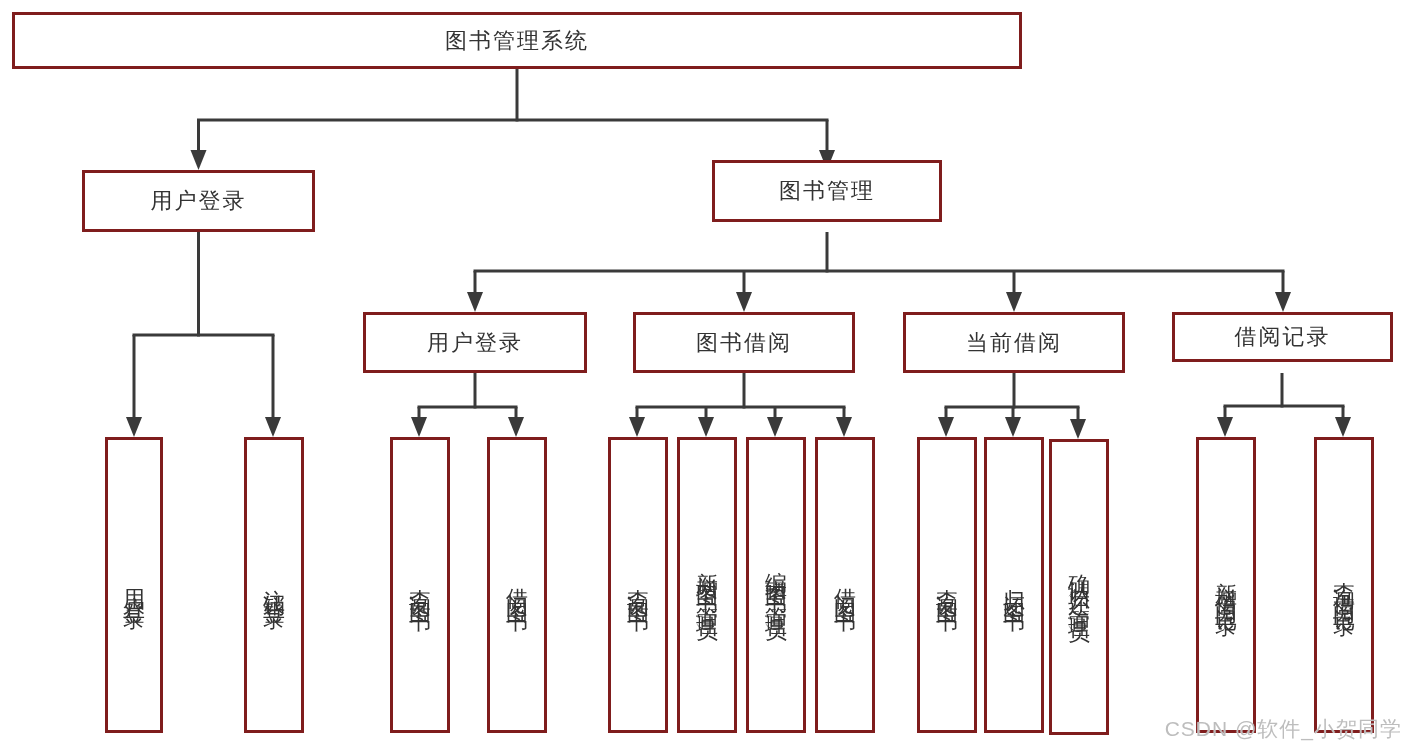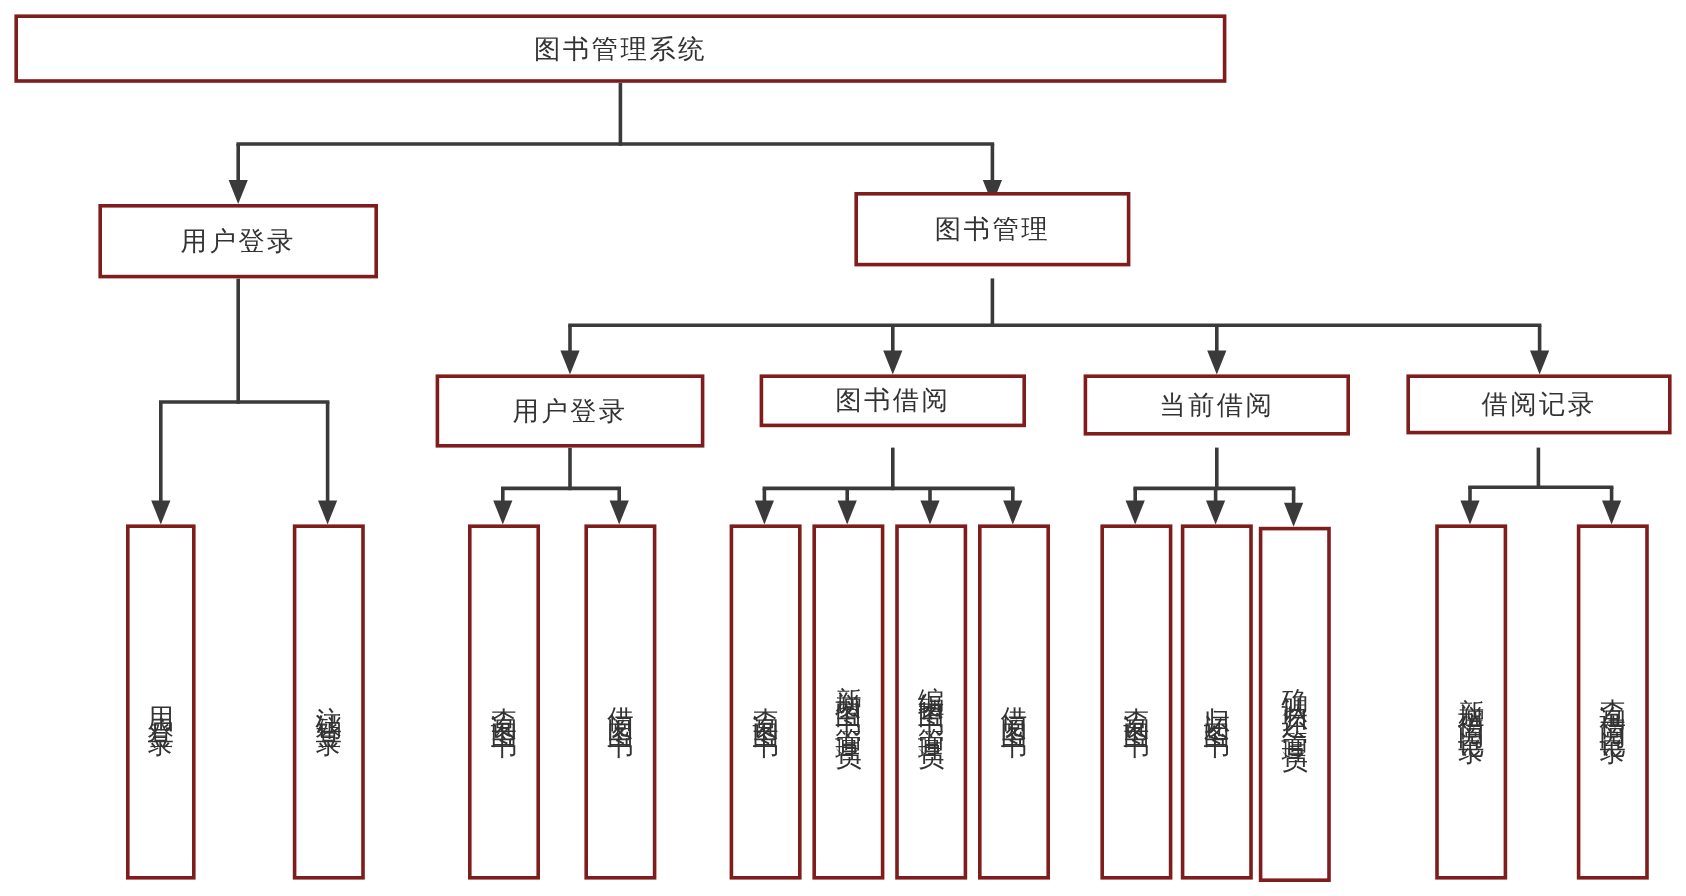--- a/index.html
+++ b/index.html
@@ -84,35 +84,36 @@
       <line x1="1343" y1="406" x2="1343" y2="423" stroke="#3a3a3a" stroke-width="3"></line>
       <polygon points="1335,417 1351,417 1343,437" fill="#3a3a3a"></polygon>
     </svg>
 
   <div class="node h" style="left:12px;top:12px;width:1010px;height:57px;">图书管理系统</div>
 
   <div class="node h" style="left:82px;top:170px;width:233px;height:62px;">用户登录</div>
   <div class="node h" style="left:712px;top:160px;width:230px;height:62px;">图书管理</div>
 
   <div class="node h" style="left:363px;top:312px;width:224px;height:61px;">用户登录</div>
-  <div class="node h" style="left:633px;top:312px;width:222px;height:44px;">图书借阅</div>
-  <div class="node h" style="left:903px;top:312px;width:222px;height:51px;">当前借阅</div>
+  <div class="node h" style="left:633px;top:312px;width:222px;height:61px;">图书借阅</div>
+  <div class="node h" style="left:903px;top:312px;width:222px;height:61px;">当前借阅</div>
   <div class="node h" style="left:1172px;top:312px;width:221px;height:50px;">借阅记录</div>
 
   <div class="node v" style="left:105px;top:437px;width:58px;height:296px;">用户登录</div>
   <div class="node v" style="left:244px;top:437px;width:60px;height:296px;">注销登录</div>
 
   <div class="node v" style="left:390px;top:437px;width:60px;height:296px;">查询图书</div>
   <div class="node v" style="left:487px;top:437px;width:60px;height:296px;">借阅图书</div>
 
   <div class="node v" style="left:608px;top:437px;width:60px;height:296px;">查询图书</div>
   <div class="node v" style="left:677px;top:437px;width:60px;height:296px;">新增图书（管理员）</div>
   <div class="node v" style="left:746px;top:437px;width:60px;height:296px;">编辑图书（管理员）</div>
   <div class="node v" style="left:815px;top:437px;width:60px;height:296px;">借阅图书</div>
 
   <div class="node v" style="left:917px;top:437px;width:60px;height:296px;">查询图书</div>
   <div class="node v" style="left:984px;top:437px;width:60px;height:296px;">归还图书</div>
   <div class="node v" style="left:1049px;top:439px;width:60px;height:296px;">确认归还（管理员）</div>
 
   <div class="node v" style="left:1196px;top:437px;width:60px;height:296px;">新增借阅记录</div>
   <div class="node v" style="left:1314px;top:437px;width:60px;height:296px;">查询借阅记录</div>
 
+  <div class="watermark">CSDN @软件_小贺同学</div>
 </div>
 
 </body></html>

